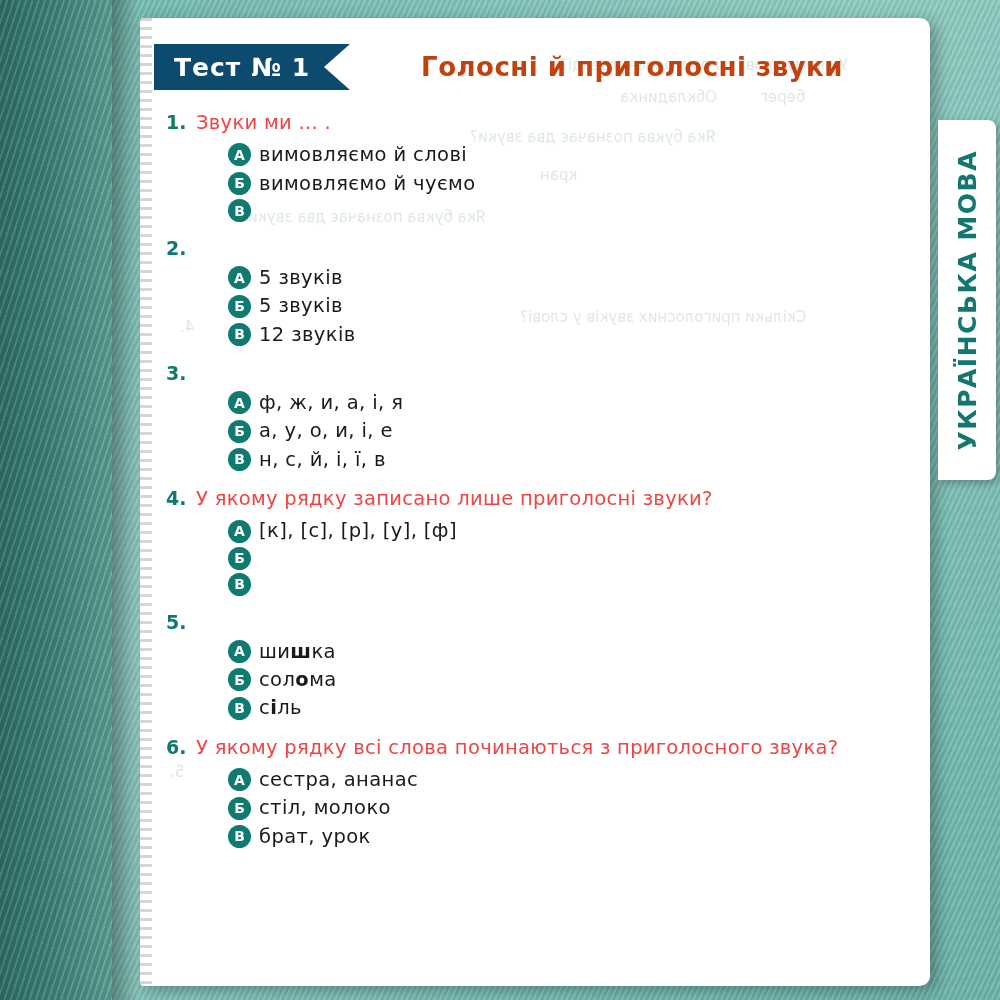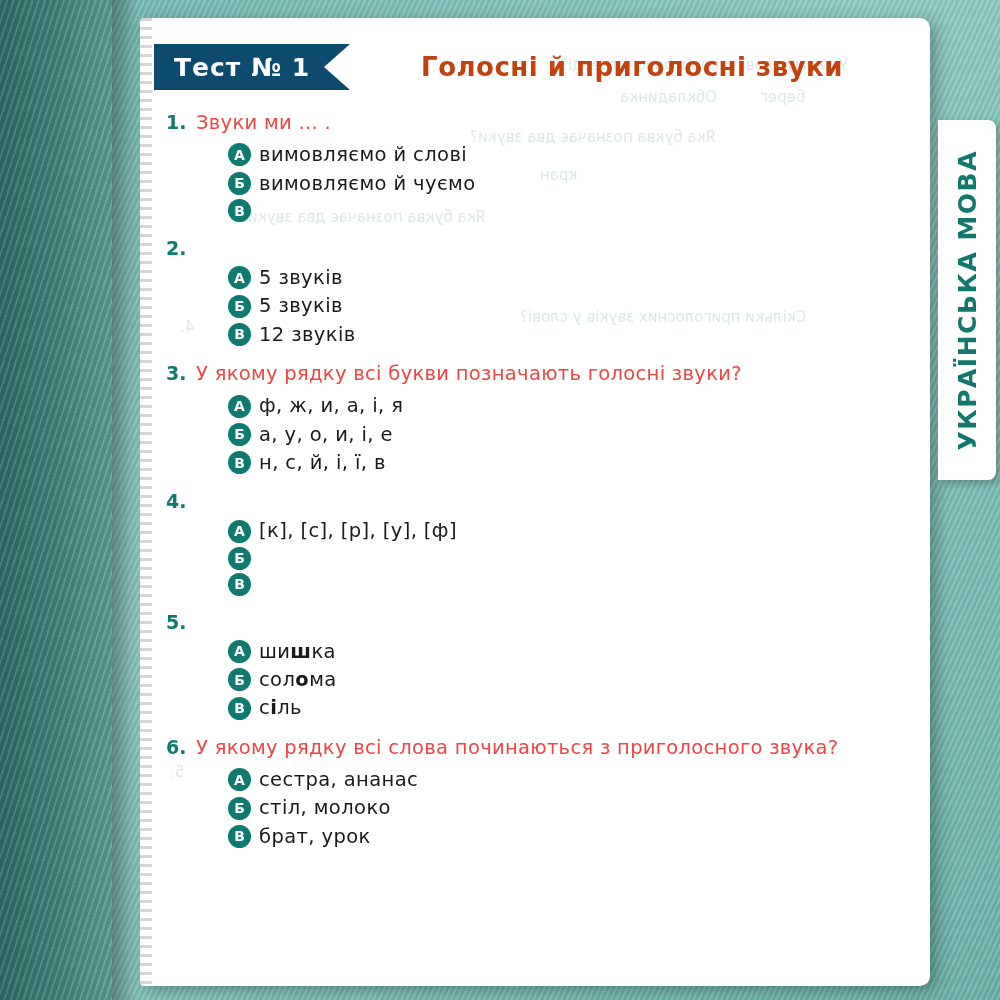--- a/index.html
+++ b/index.html
@@ -283,41 +283,41 @@
           <div class="option">
             <span class="opt-letter">В</span>
             <span class="opt-text">12 звуків</span>
           </div>
         </div>
       </div>
 
       <div class="question">
         <div class="q-head">
           <div class="q-num">3.</div>
-          <div class="q-text">У якому рядку всі букви позначають голосні звуки?</div>
         </div>
         <div class="options">
           <div class="option">
             <span class="opt-letter">А</span>
             <span class="opt-text">ф, ж, и, а, і, я</span>
           </div>
           <div class="option">
             <span class="opt-letter">Б</span>
             <span class="opt-text">а, у, о, и, і, е</span>
           </div>
           <div class="option">
             <span class="opt-letter">В</span>
             <span class="opt-text">н, с, й, і, ї, в</span>
           </div>
         </div>
       </div>
 
       <div class="question">
         <div class="q-head">
           <div class="q-num">4.</div>
+          <div class="q-text">У якому рядку записано лише приголосні звуки?</div>
         </div>
         <div class="options">
           <div class="option">
             <span class="opt-letter">А</span>
             <span class="opt-text">[к], [с], [р], [у], [ф]</span>
           </div>
           <div class="option">
             <span class="opt-letter">Б</span>
           </div>
           <div class="option">

